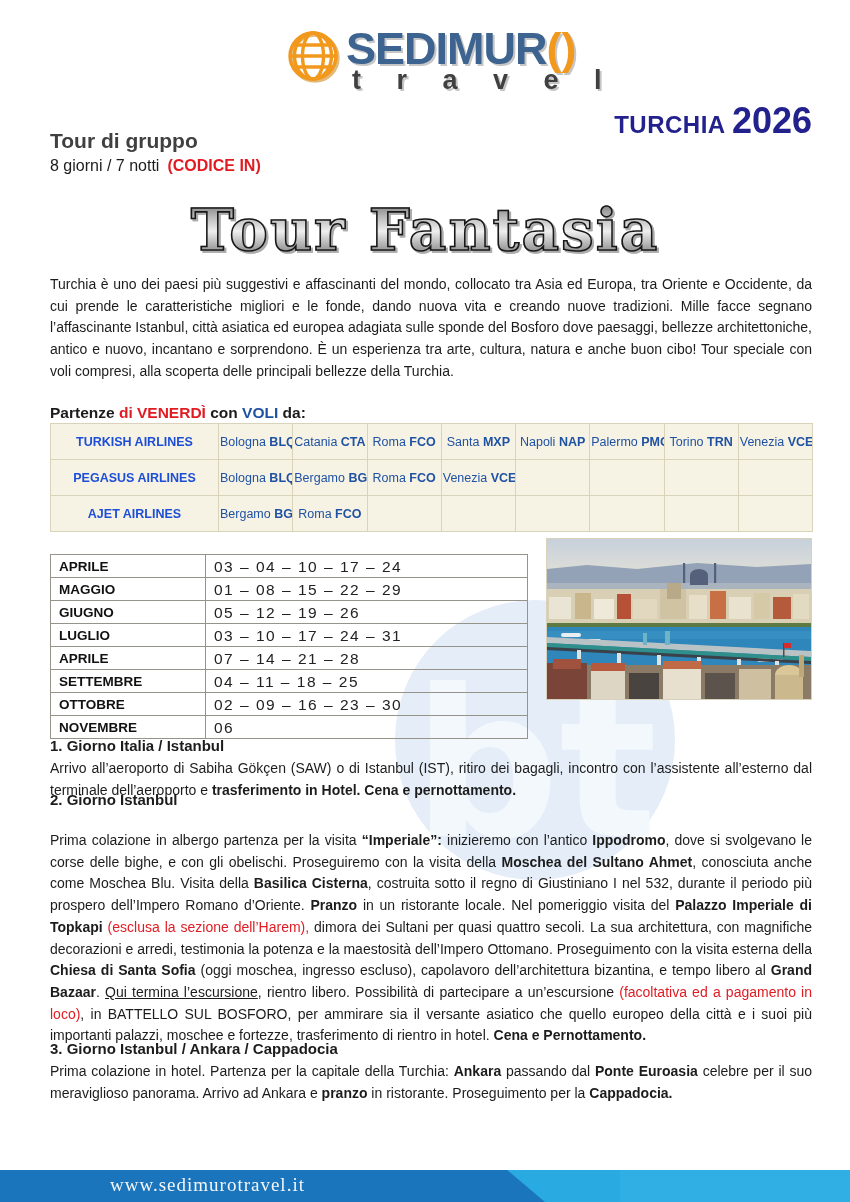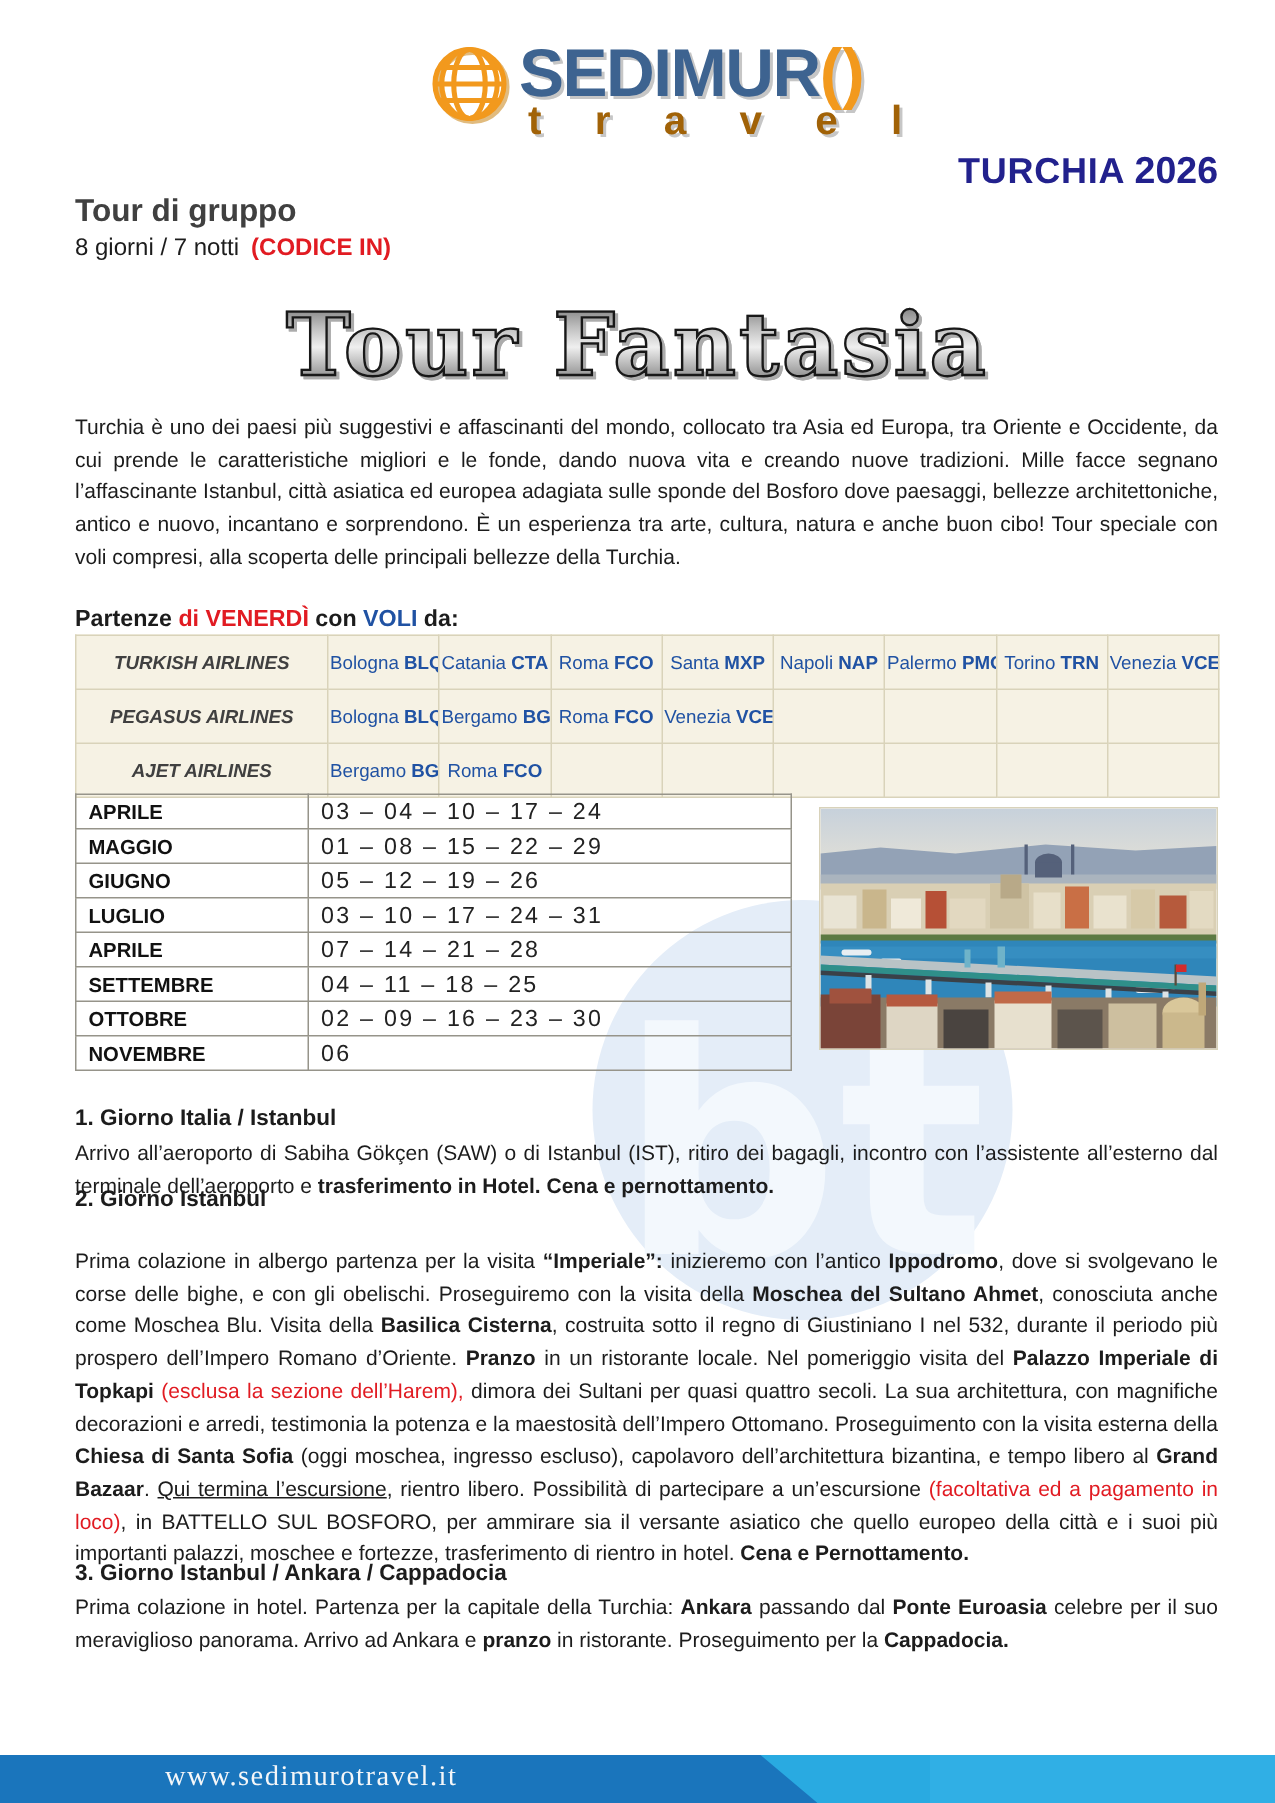--- a/index.html
+++ b/index.html
@@ -7,26 +7,26 @@
         font-family:"Liberation Sans",sans-serif;color:#1c1c1c;}
   .abs{position:absolute;}
 
   
   .logo-globe{left:287px;top:30px;width:54px;height:54px;}
   .logo-text{left:346px;top:26px;line-height:1;white-space:nowrap;}
   .logo-main{font-size:45px;font-weight:bold;letter-spacing:-1px;color:#3d6390;
              text-shadow:2px 2px 0 #c6c6c6;}
   .logo-paren{color:#f2991d;font-weight:bold;font-size:45px;text-shadow:2px 2px 0 #c6c6c6;}
   .logo-sub{margin-top:-4px;font-size:27px;font-weight:bold;letter-spacing:14px;
-            padding-left:6px;color:#a16207;text-shadow:2px 2px 0 #c6c6c6;}
+            padding-left:6px;color:#404040;text-shadow:2px 2px 0 #c6c6c6;}
 
   
   .header-title{right:38px;top:100px;text-align:right;color:#22218d;font-weight:bold;}
   .header-word{font-size:24px;letter-spacing:.5px;}
-  .header-year{font-size:25px;}
+  .header-year{font-size:36px;}
   .tour-group{left:50px;top:129px;font-size:21px;font-weight:bold;color:#404040;}
   .duration-line{left:50px;top:157px;font-size:16px;}
   .code-red{color:#e11b22;font-weight:bold;margin-left:8px;}
 
   
   .main-title{left:0;right:0;top:196px;text-align:center;
     font-family:"DejaVu Serif","Liberation Serif",serif;font-weight:bold;font-size:58px;
     letter-spacing:2px;color:#8a8a8a;-webkit-text-stroke:1.6px #181818;
     filter:drop-shadow(2.5px 2.5px 0 rgba(70,70,70,.45));}
   @supports (-webkit-background-clip:text){
@@ -42,26 +42,26 @@
   .blue{color:#2052a3;font-weight:bold;}
   .underline{text-decoration:underline;}
 
   .departures-label{left:50px;top:404px;font-size:15.5px;font-weight:bold;}
 
   
   .airlines-wrap{left:50px;top:423px;}
   table.airlines{border-collapse:collapse;background:#f6f2e4;table-layout:fixed;width:762px;}
   table.airlines td{border:1px solid #d9d3ba;height:33px;text-align:center;vertical-align:middle;
       font-size:12.5px;overflow:hidden;white-space:nowrap;}
-  td.a-name{font-weight:bold;color:#404040;font-size:12.5px;font-style:italic;}
+  td.a-name{font-weight:bold;color:#1d4ed8;font-size:12.5px;}
   .city{color:#2052a3;font-weight:normal;font-size:12.5px;}
   .citycode{color:#2052a3;font-weight:bold;}
 
   
-  .dates-wrap{left:50px;top:529px;border-radius:12px;}
+  .dates-wrap{left:50px;top:554px;border-radius:12px;}
   table.dates{border-collapse:collapse;table-layout:fixed;width:477px;background:transparent;}
   table.dates td{border:1px solid #96948a;height:20px;vertical-align:middle;line-height:19px;}
   td.month{font-weight:bold;font-size:13.5px;padding-left:8px;color:#111;}
   td.dt{font-size:15.5px;letter-spacing:1.5px;padding-left:8px;color:#222;}
 
   
   .photo{left:546px;top:538px;width:264px;height:160px;border:1px solid #d8d2ba;background:#fff;z-index:3;}
 
   
   .watermark{left:393px;top:596px;z-index:0;}

